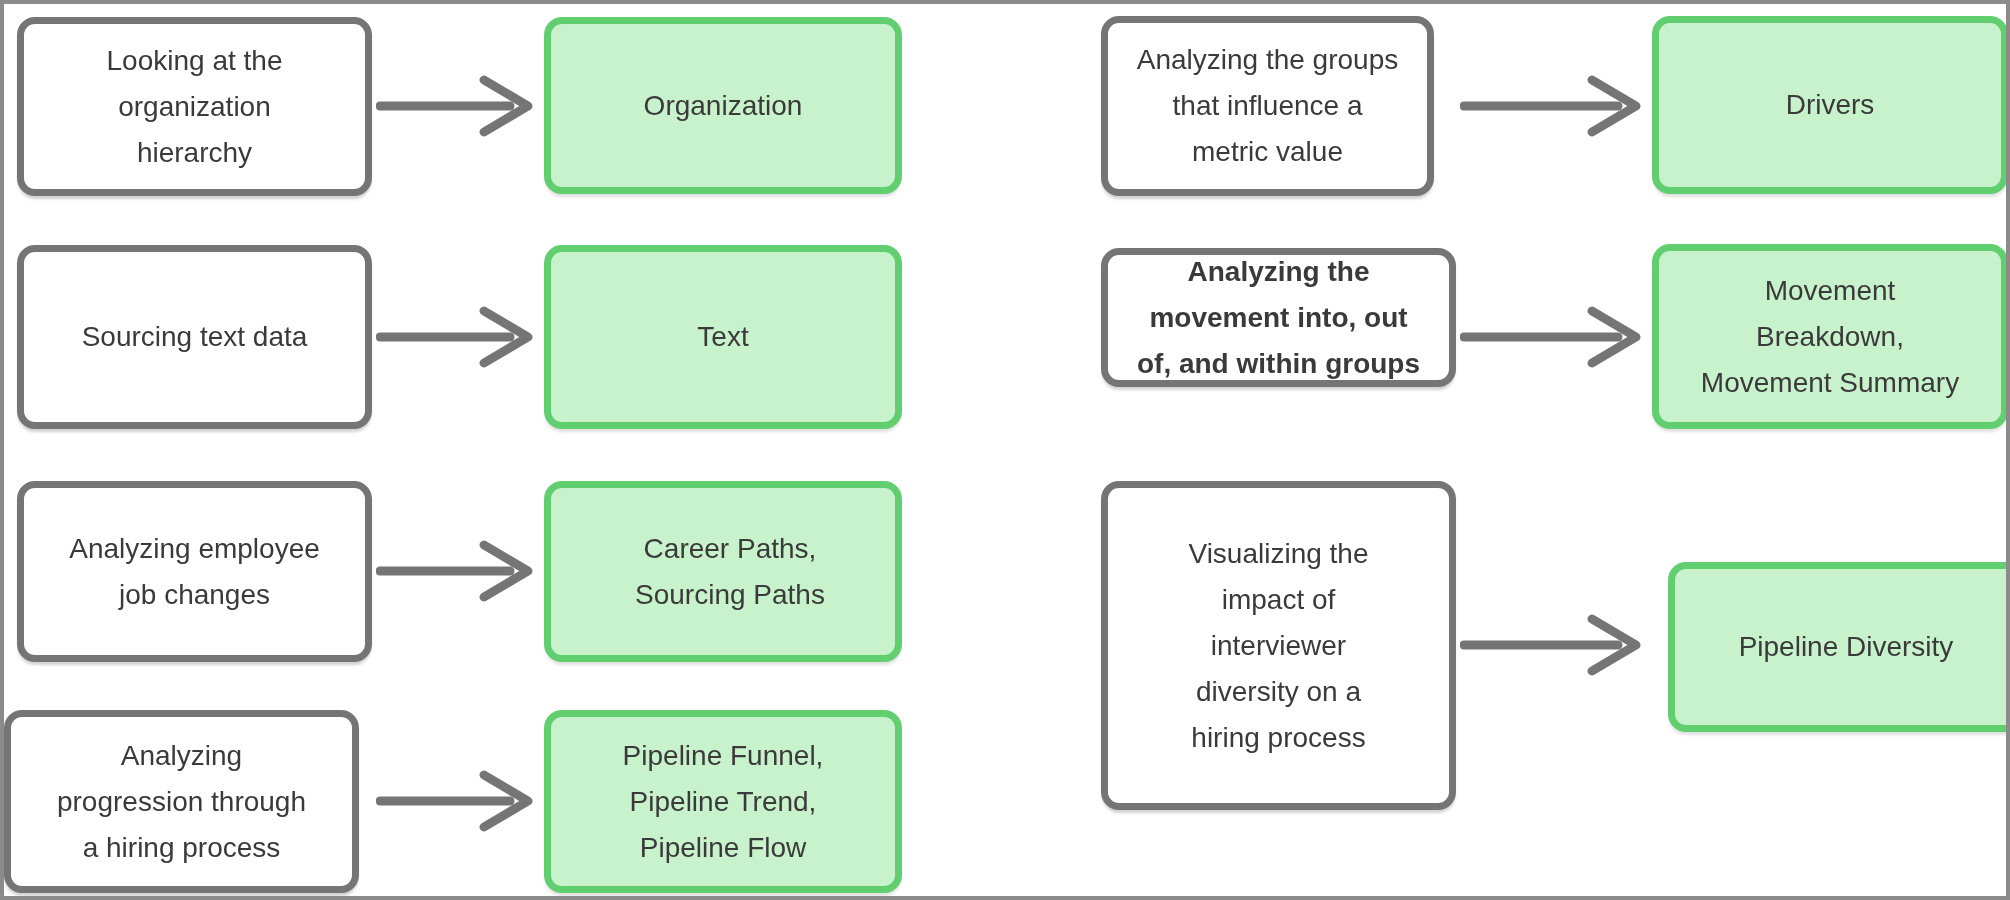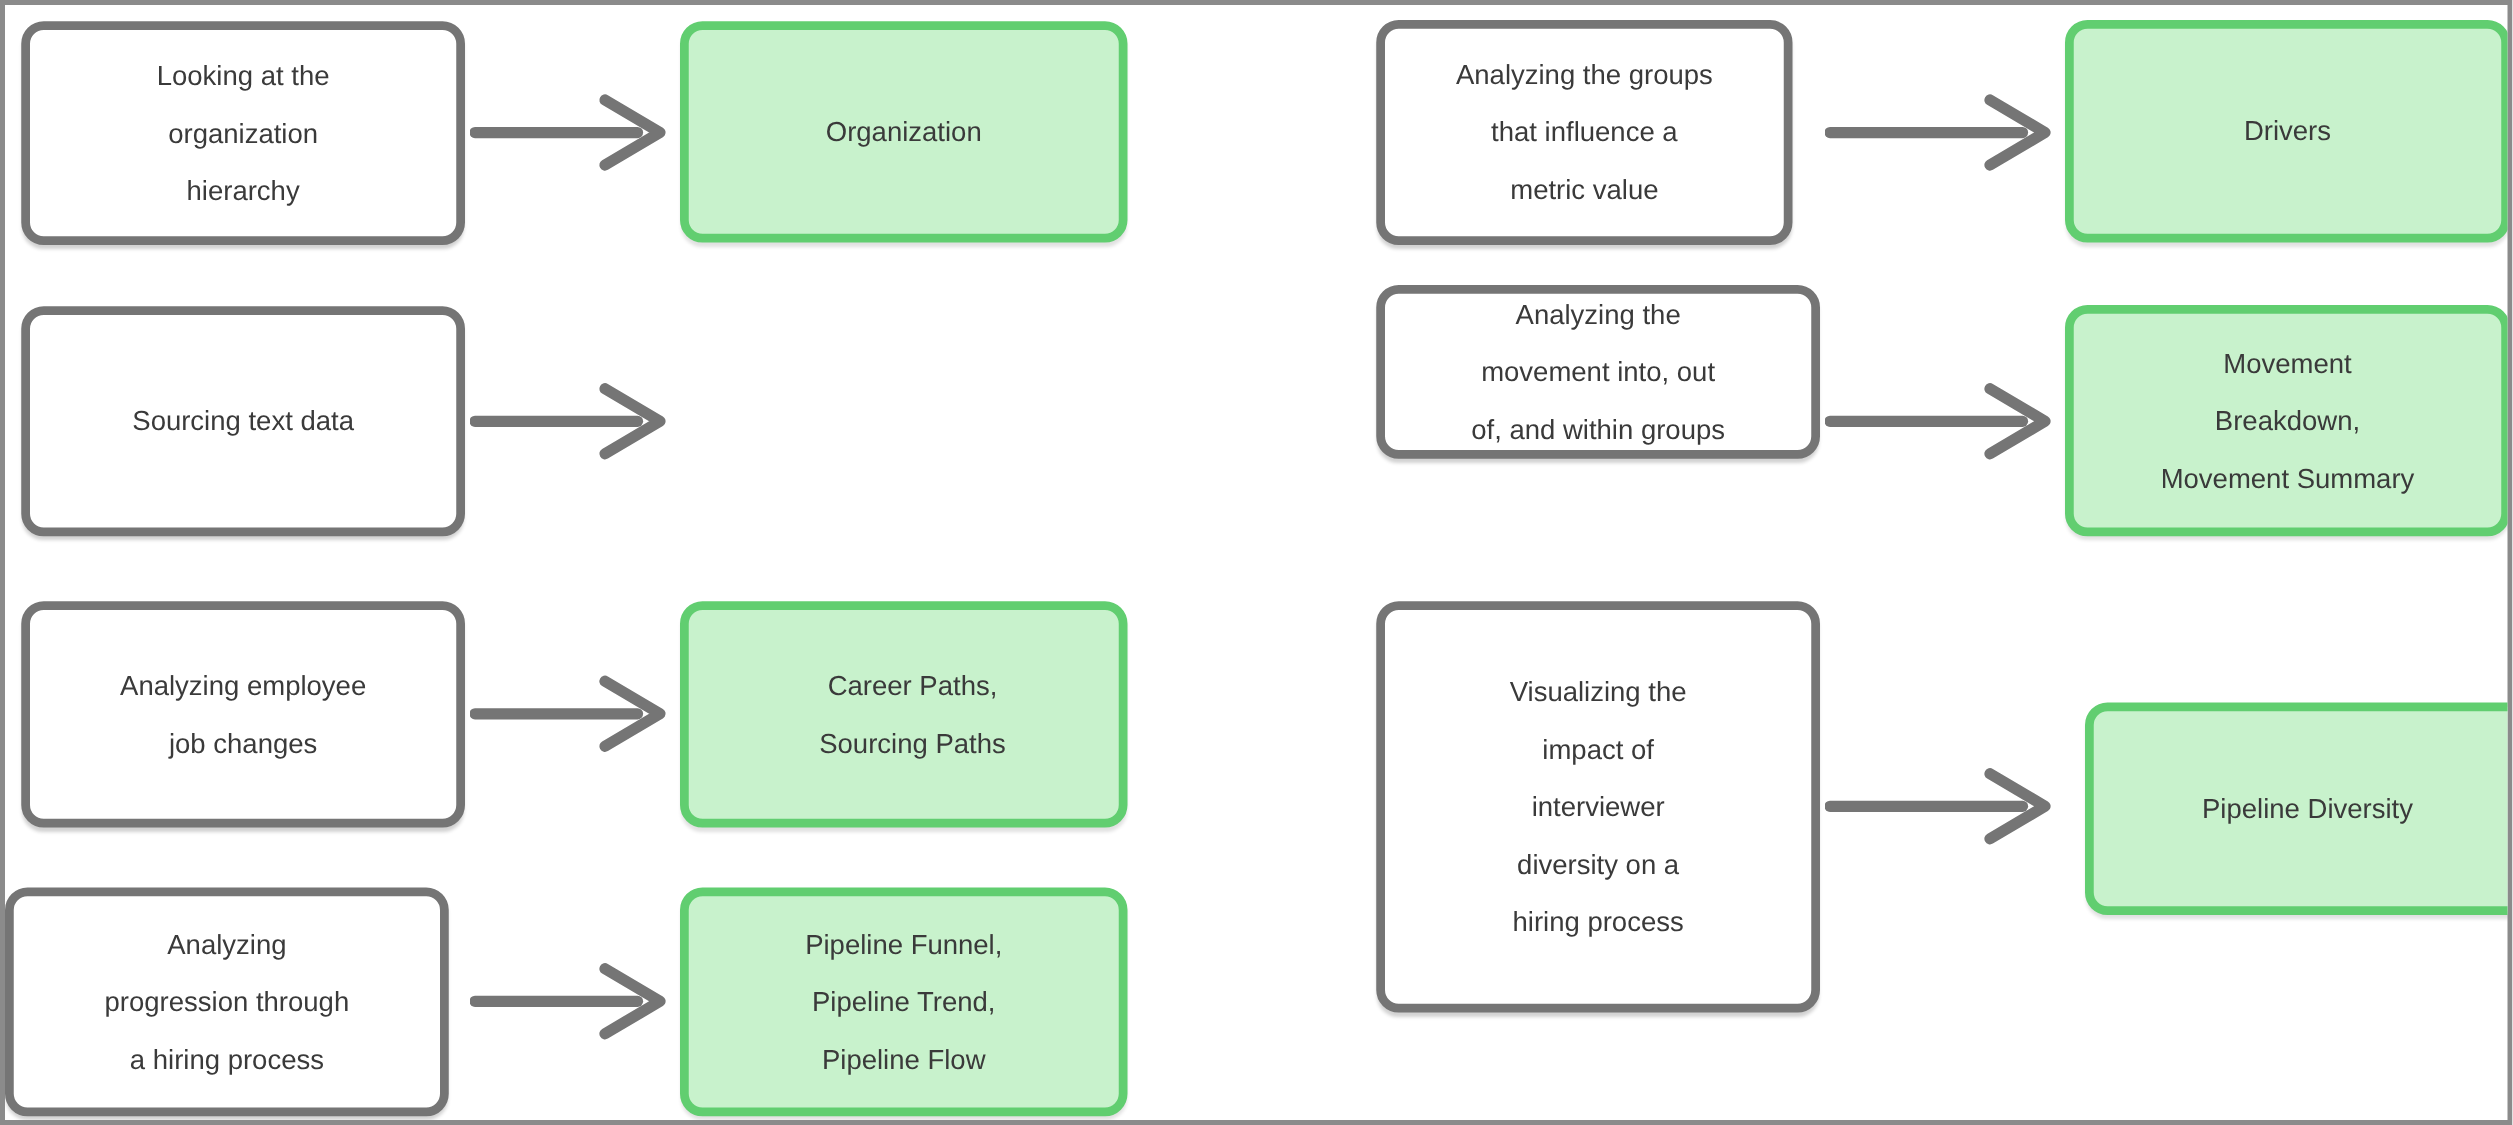--- a/index.html
+++ b/index.html
@@ -18,21 +18,21 @@
     overflow: hidden;
   }
   .node {
     position: absolute;
     display: flex;
     align-items: center;
     justify-content: center;
     text-align: center;
     box-sizing: border-box;
     border-radius: 18px;
-    font-size: 22px;
+    font-size: 28px;
     line-height: 46px;
     color: #3a3a3a;
     white-space: pre-line;
     padding: 0 6px;
   }
   .plain {
     background: #ffffff;
     border: 7px solid #757575;
     box-shadow: 0 4px 3px -1px rgba(0,0,0,0.18);
   }
@@ -69,21 +69,21 @@
 
   #l4w { left:0;  top:706px; width:355px; height:183px; }
   #l4a { left:372px; top:765px; }
   #l4g { left:540px; top:706px; width:358px; height:183px; }
 
   
   #r1w { left:1097px; top:12px;  width:333px; height:180px; }
   #r1a { left:1456px; top:70px; }
   #r1g { left:1648px; top:12px;  width:356px; height:178px; }
 
-  #r2w { left:1097px; top:224px; width:355px; height:139px; }
+  #r2w { left:1097px; top:244px; width:355px; height:139px;font-weight:bold; }
   #r2a { left:1456px; top:301px; }
   #r2g { left:1648px; top:240px; width:356px; height:185px; }
 
   #r3w { left:1097px; top:477px; width:355px; height:329px; }
   #r3a { left:1456px; top:609px; }
   #r3g { left:1648px; top:558px; width:356px; height:170px;margin-left:16px; }
 </style>
 </head>
 <body>
 
@@ -100,20 +100,21 @@
   </div>
   <div id="l1g" class="node green">Organization</div>
 
   <div id="l2w" class="node plain">Sourcing text data</div>
   <div id="l2a" class="arrow">
     <svg width="160" height="64" viewBox="0 0 160 64">
         <line x1="4" y1="32" x2="134" y2="32"></line>
         <polyline points="108,6 152,32 108,58"></polyline>
       </svg>
   </div>
+  <div id="l2g" class="node green">Text</div>
 
   <div id="l3w" class="node plain">Analyzing employee
 job changes</div>
   <div id="l3a" class="arrow">
     <svg width="160" height="64" viewBox="0 0 160 64">
         <line x1="4" y1="32" x2="134" y2="32"></line>
         <polyline points="108,6 152,32 108,58"></polyline>
       </svg>
   </div>
   <div id="l3g" class="node green">Career Paths,

